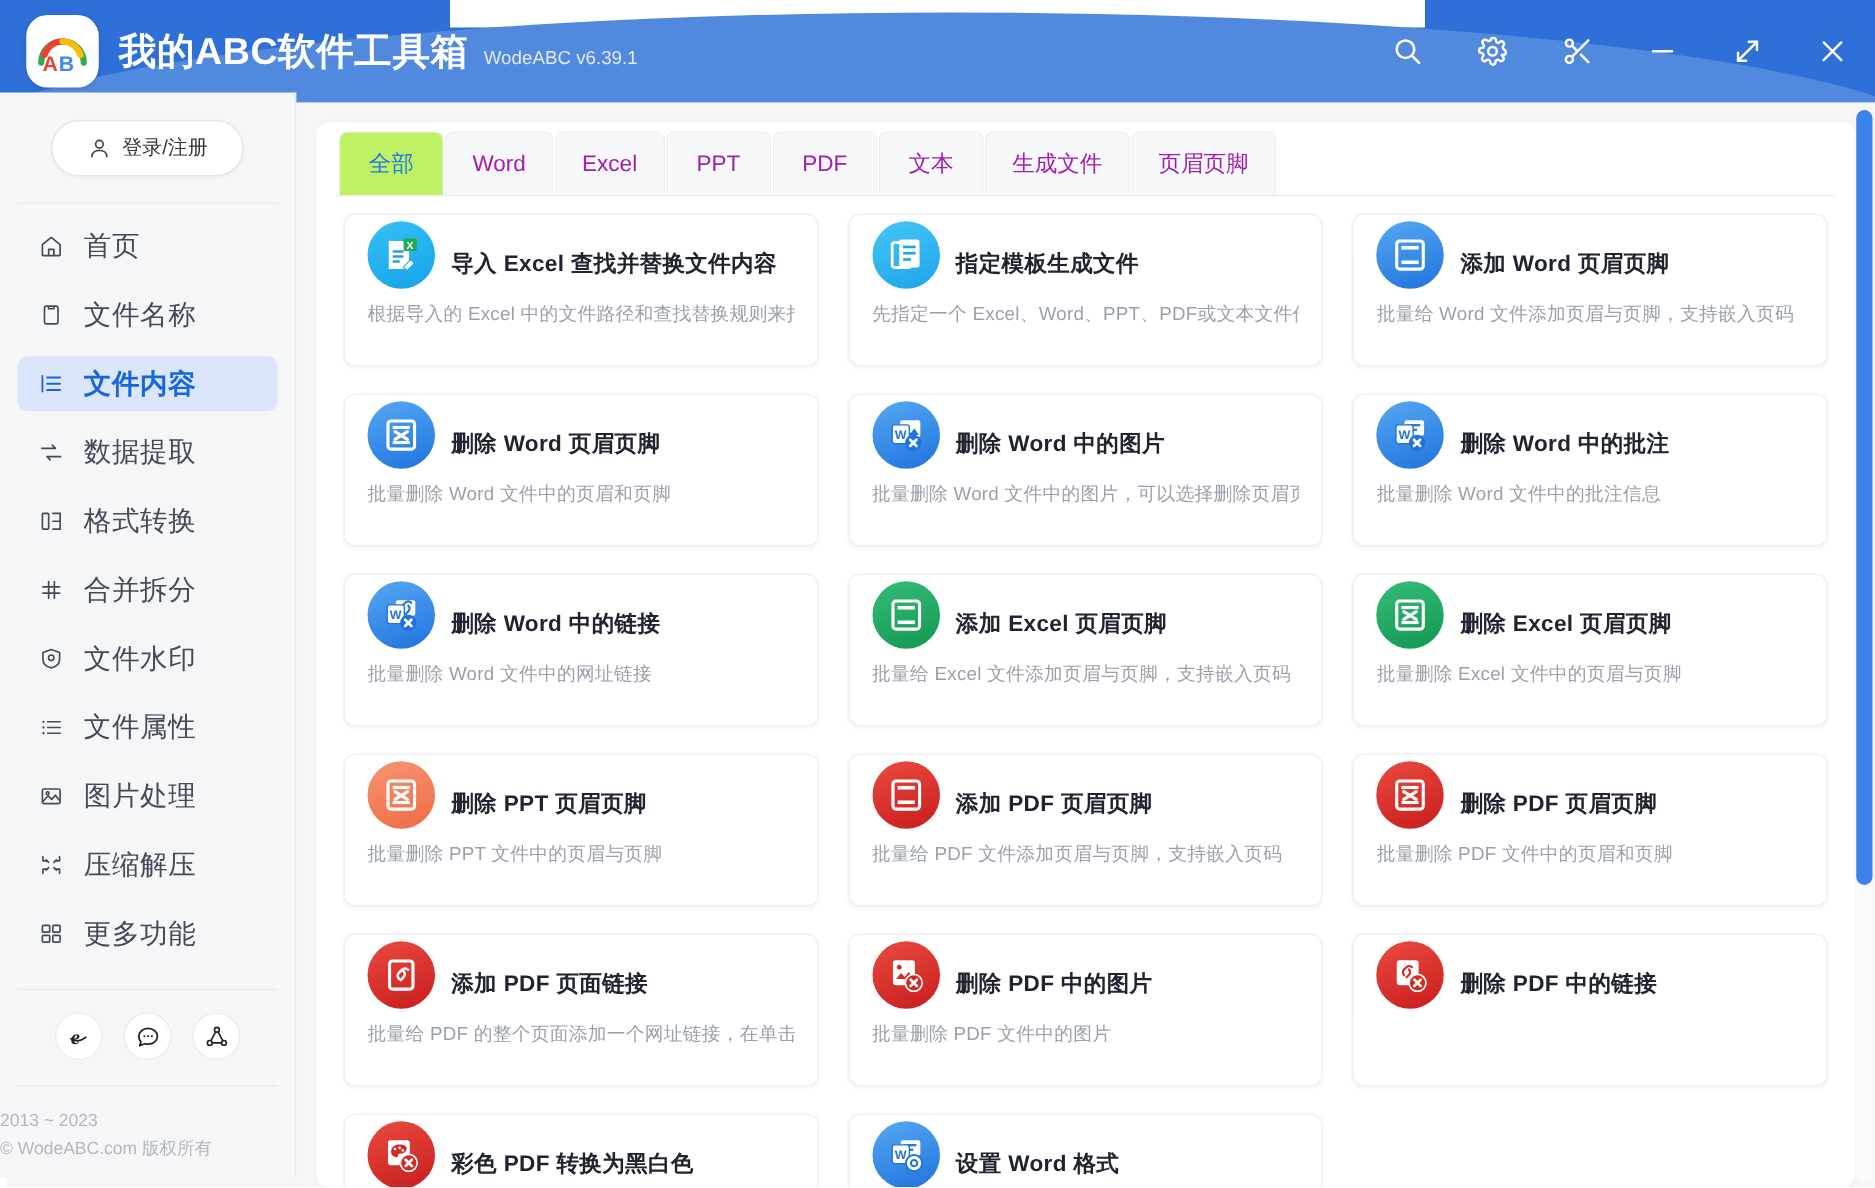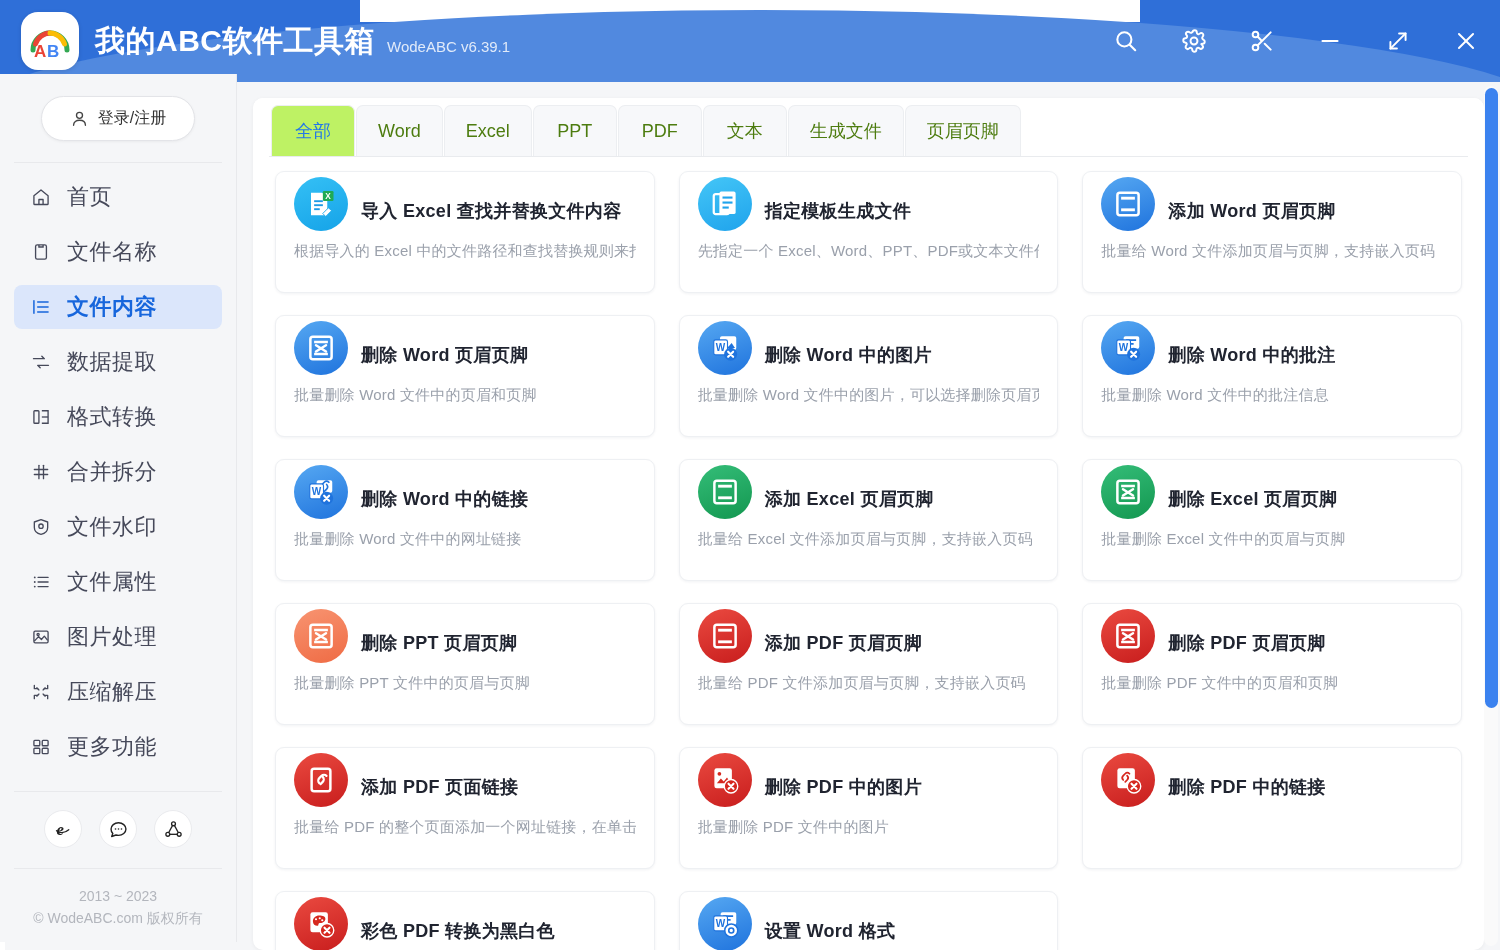--- a/index.html
+++ b/index.html
@@ -79,38 +79,38 @@
   .navitem svg { flex: none; }
 
   .side-div2 { height: 1px; background: #e8e9ec; margin: 11px 14px 0 14px; }
   .social { display: flex; justify-content: center; gap: 17px; padding: 18px 0 0 0; }
   .scircle {
     width: 38px; height: 38px; border-radius: 50%; background: #fff;
     border: 1px solid #eaebee; display: flex; align-items: center; justify-content: center;
     cursor: pointer;
   }
   .side-div3 { height: 1px; background: #e8e9ec; margin: 20px 14px 0 14px; }
-  .copyright { text-align: center; padding-top: 16px; color: #b3b6bd; font-size: 14px; line-height: 22px; }
+  .copyright { padding-top: 16px; color: #b3b6bd; font-size: 14px; line-height: 22px; }
 
   
   .main {
     position: absolute; left: 237px; top: 82px; width: 1263px; height: 868px;
     background: #f5f6f8; padding: 16px 16px 0 16px;
   }
   .panel {
     position: relative; width: 100%; height: 100%;
     background: #ffffff; border-radius: 10px; overflow: hidden;
     box-shadow: 0 1px 4px rgba(0,0,0,0.05);
   }
 
   .tabs { display: flex; height: 58px; align-items: flex-end; padding-left: 18px; background: #fff; }
   .tab {
     height: 51px; min-width: 84px; padding: 0 21px;
     display: flex; align-items: center; justify-content: center;
-    font-size: 18px; color: #4d7c0f; background: #f7f8fa;
+    font-size: 18px; color: #a21caf; background: #f7f8fa;
     border-left: 1px solid #eceef1; border-top: 1px solid #eceef1; border-right: 1px solid #eceef1;
     border-radius: 7px 7px 0 0; cursor: pointer; white-space: nowrap;
     margin-right: 1px;
   }
   .tab.active { background: #bef264; color: #2277e8; }
   .tabs-underline { height: 1px; background: #e9ebee; margin: 0 16px; }
 
   .scroll-area {
     position: absolute; left: 0; right: 0; top: 59px; bottom: 0;
     overflow: hidden; padding: 14px 22px 0 22px;

